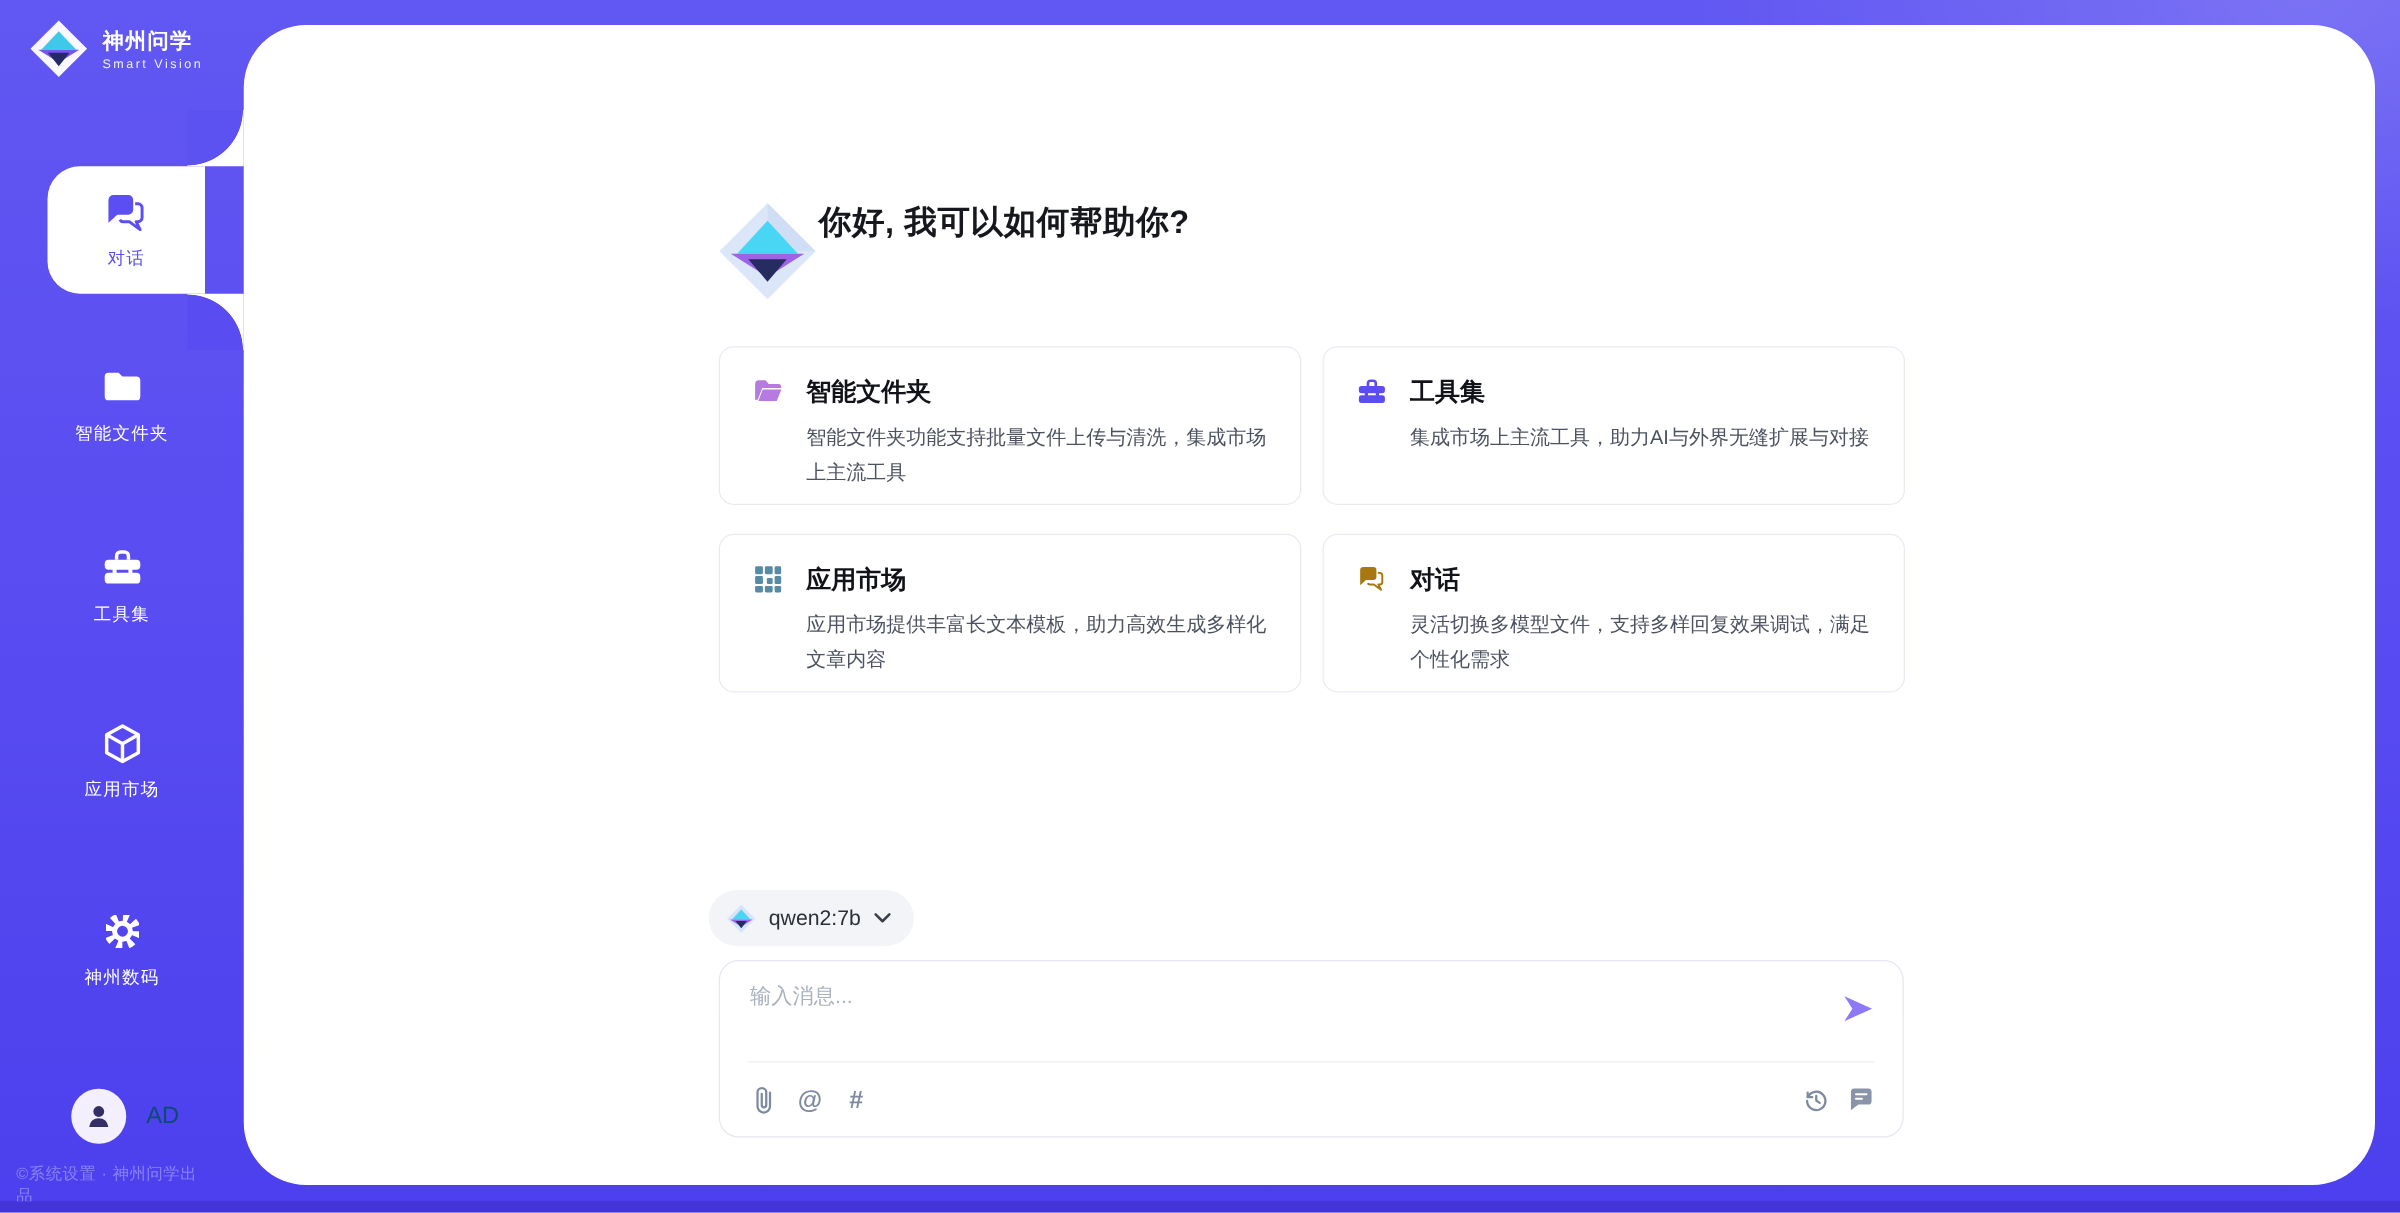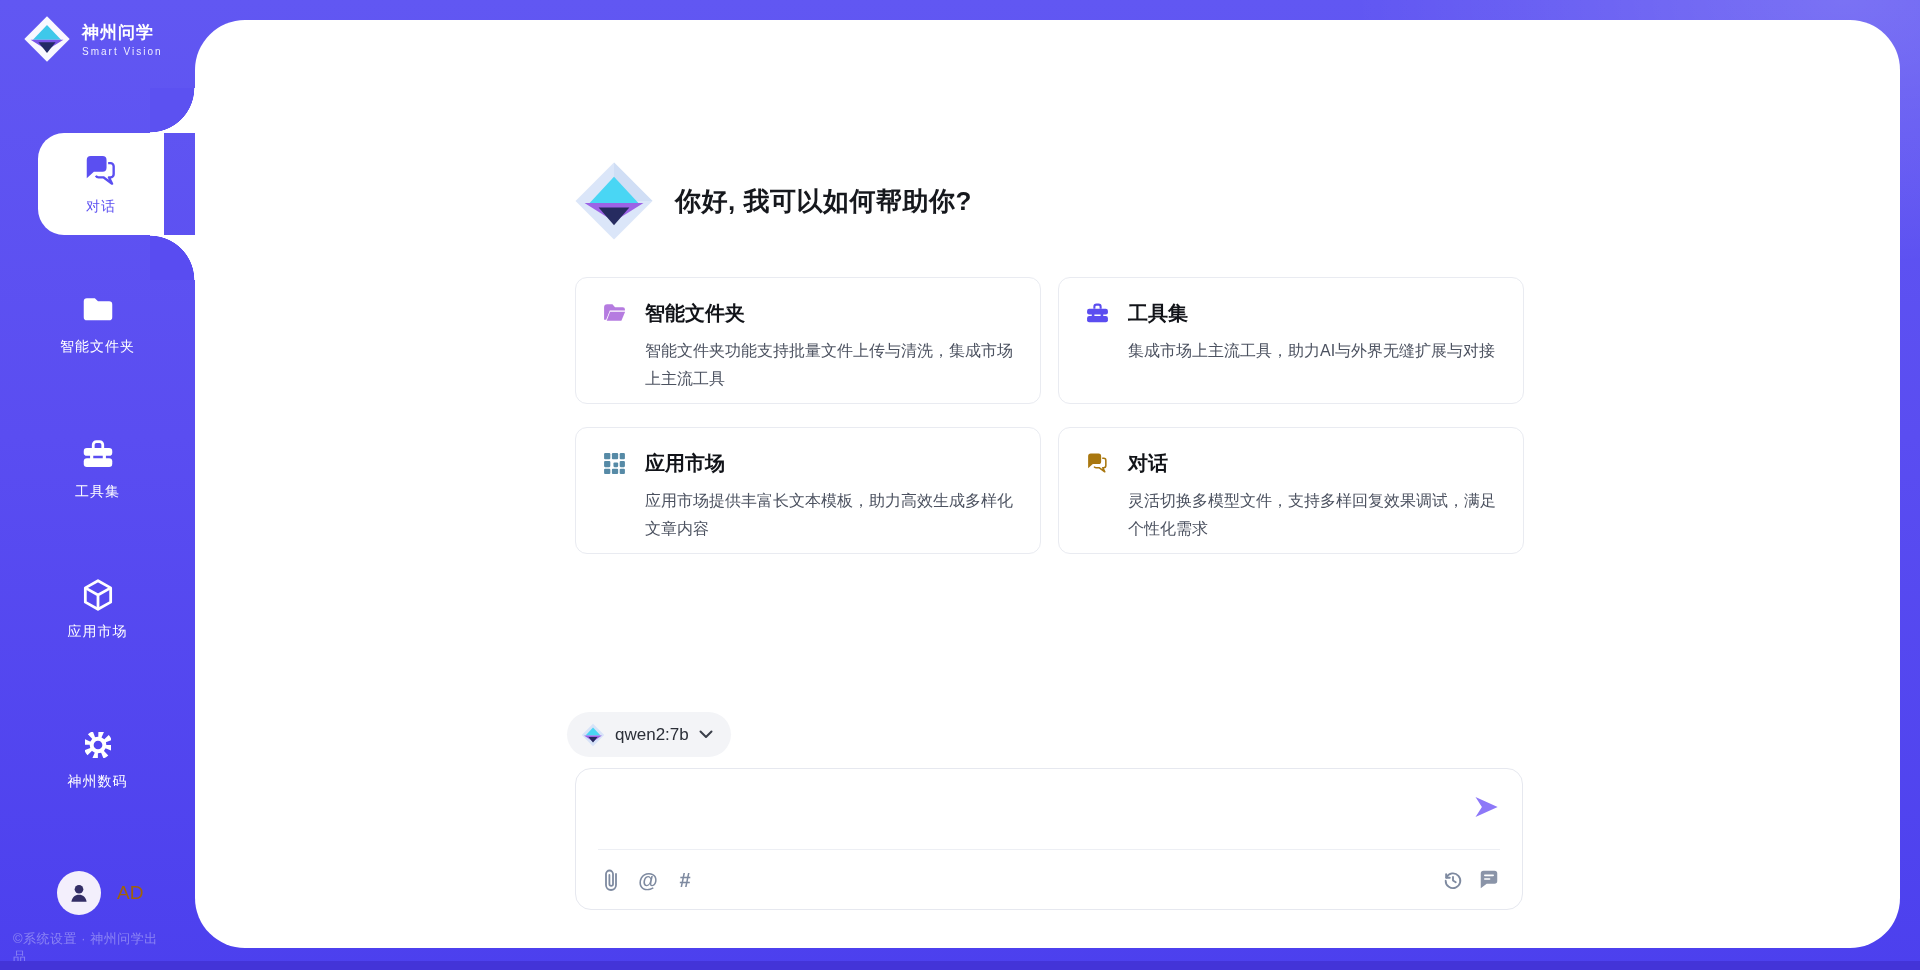--- a/index.html
+++ b/index.html
@@ -41,26 +41,26 @@
     display:flex; flex-direction:column; align-items:center; justify-content:center; gap:8px;
     color:#5b4ff1; cursor:pointer;
   }
   .nav-active .lbl { font-size:14px; letter-spacing:1px; color:#5b4ff1; }
   .curve { position:absolute; left:150px; width:45px; height:45px; }
   .curve.top    { top:88px;  background:radial-gradient(circle 45px at 0 0,   #5c51f1 0 44px, #fff 44.6px); }
   .curve.bottom { top:235px; background:radial-gradient(circle 45px at 0 100%, #594cf1 0 44px, #fff 44.6px); }
 
   .user-row { position:absolute; left:57px; top:871px; display:flex; align-items:center; gap:16px; cursor:pointer; }
   .avatar { width:44px; height:44px; border-radius:50%; background:#f3effc; display:flex; align-items:center; justify-content:center; }
-  .user-name { color:#a16207; font-size:19px; }
+  .user-name { color:#0c4a6e; font-size:19px; }
 
   .side-footer { position:absolute; left:13px; top:930px; color:rgba(255,255,255,.34); font-size:13px; letter-spacing:.5px; }
 
   
-  .greeting-row { position:absolute; left:378px; top:140px; display:flex; align-items:center; gap:20px; }
+  .greeting-row { position:absolute; left:378px; top:140px; display:flex; align-items:flex-start; }
   .greeting-title { font-size:26px; font-weight:bold; color:#16181d; letter-spacing:.5px; }
 
   .cards-grid {
     position:absolute; left:380px; top:257px;
     display:grid; grid-template-columns:466px 466px; grid-auto-rows:127px; column-gap:17px; row-gap:23px;
   }
   .card {
     background:#fff; border:1px solid #e9ebf1; border-radius:12px;
     padding:22px 26px 0 26px; cursor:pointer;
   }
@@ -280,20 +280,21 @@
     </span>
     <span class="model-name">qwen2:7b</span>
     <span>
       <svg width="14" height="9" viewBox="0 0 14 9" fill="none" stroke="#3a3f4a" stroke-width="2" stroke-linecap="round" stroke-linejoin="round">
         <path d="M1.5 1.5 L7 7 L12.5 1.5"></path>
       </svg>
     </span>
   </div>
 
   <div class="composer">
+    <textarea placeholder="输入消息..." style=""></textarea>
 
     <span class="send-btn">
       <svg width="28" height="28" viewBox="0 0 24 24">
         <path d="M3 3.5 L22 12 L3 20.5 L8.5 12 Z" fill="#8d78f8"></path>
       </svg>
     </span>
 
     <div class="composer-divider"></div>
 
     <div class="composer-tools">

